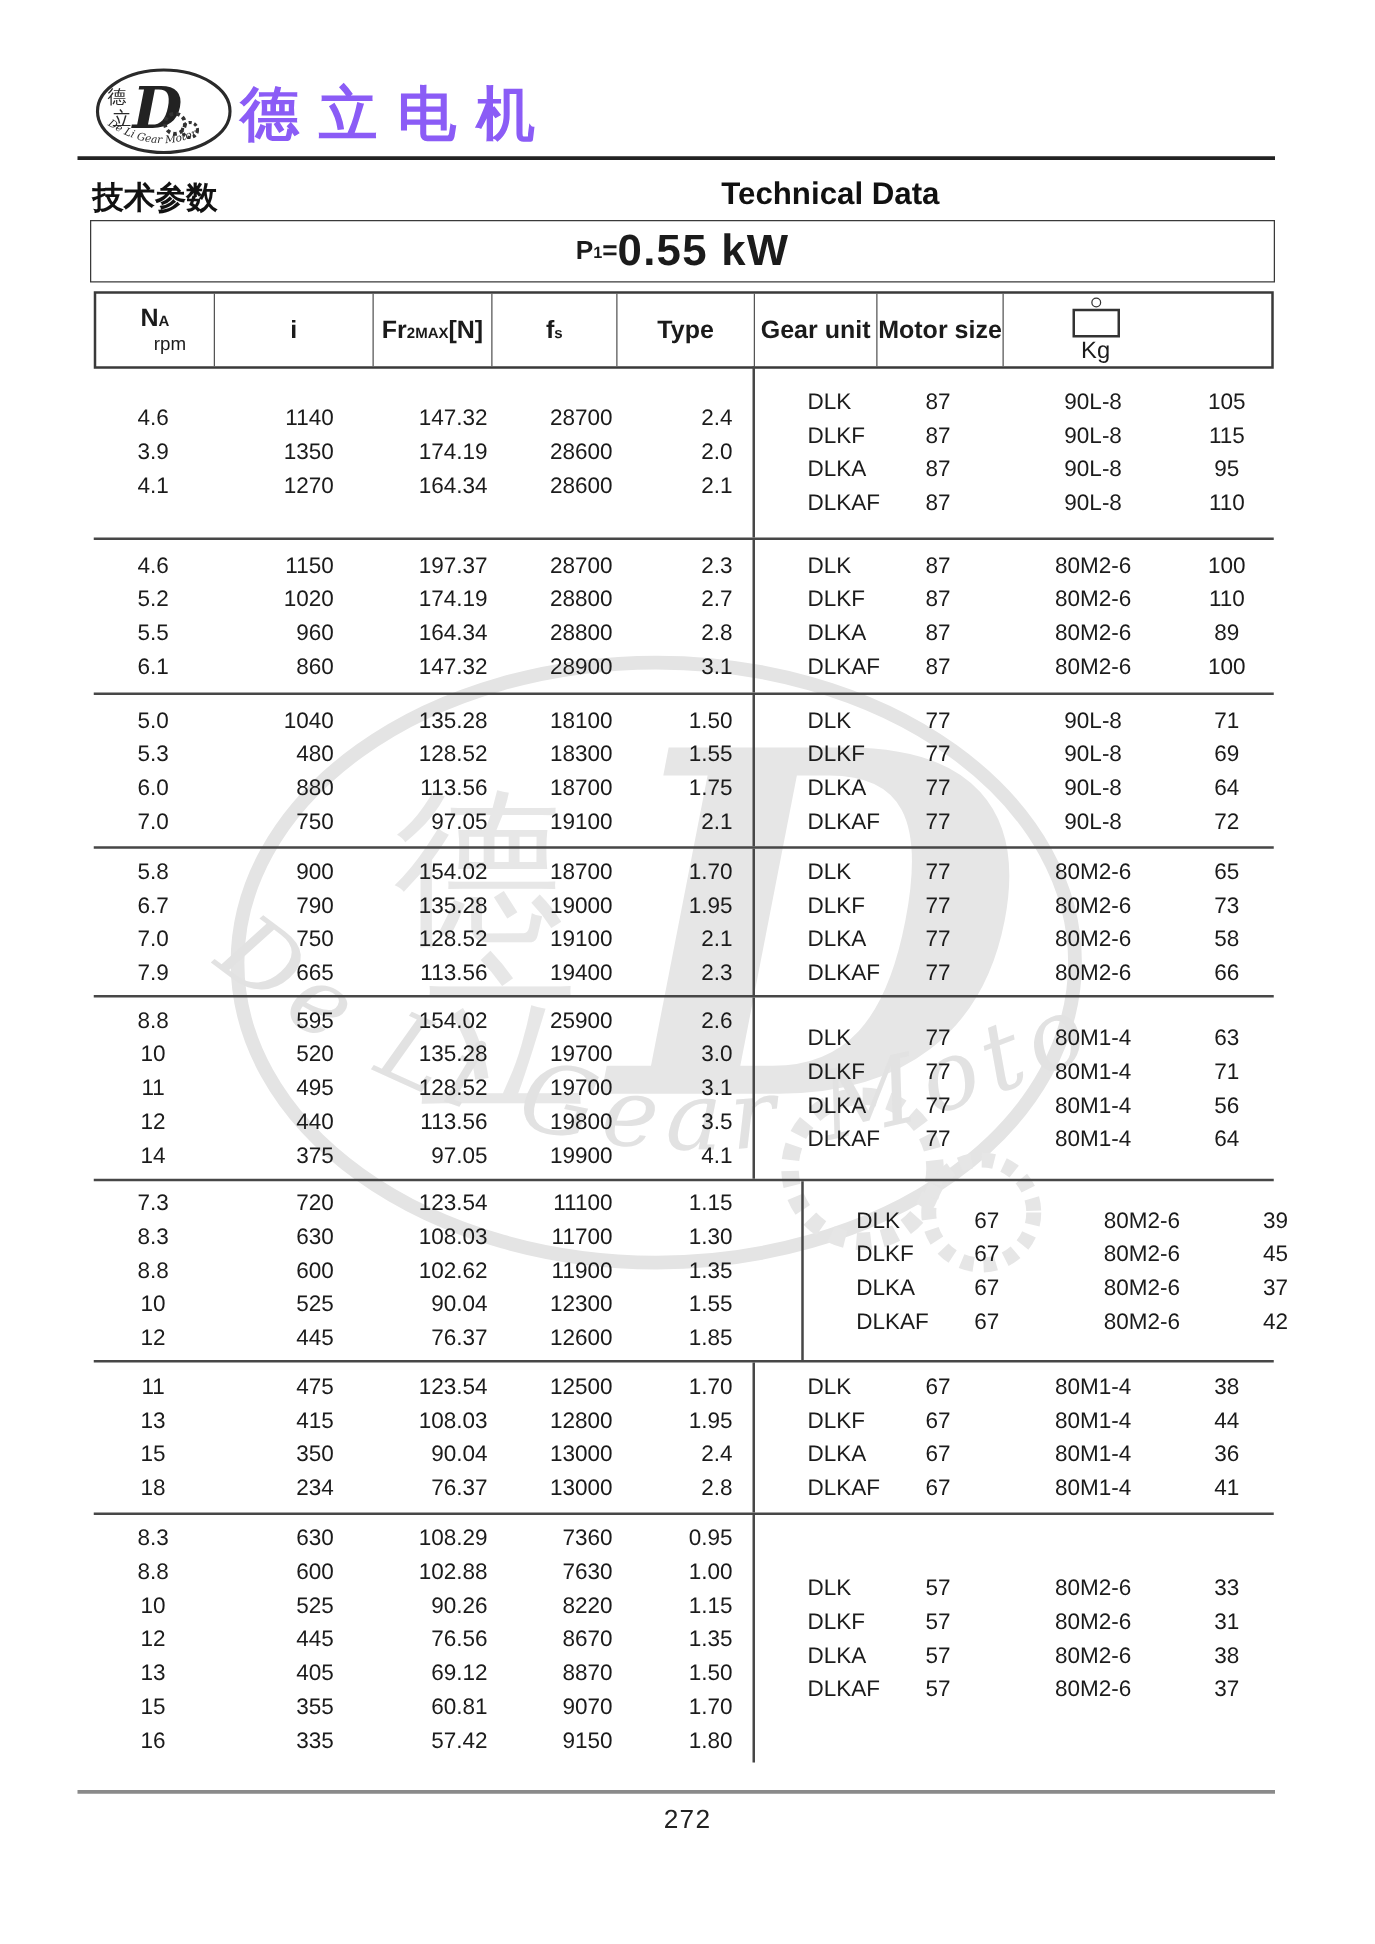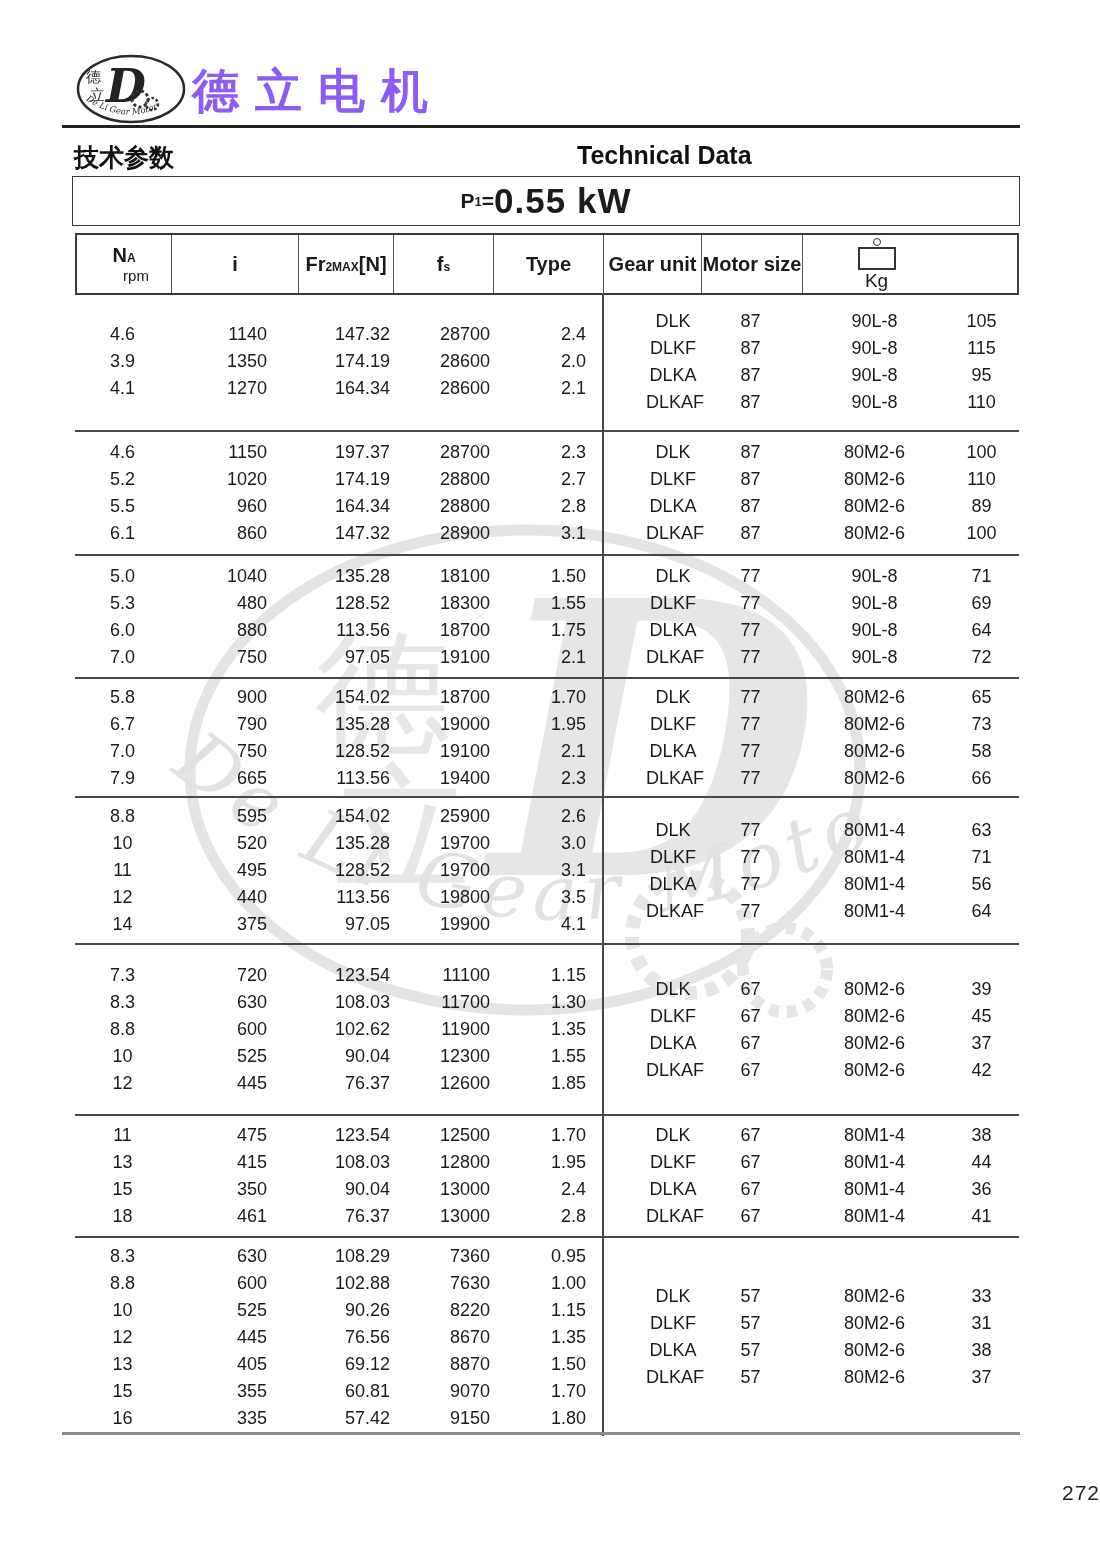--- a/index.html
+++ b/index.html
@@ -61,27 +61,27 @@
   .rgroup{width:414px;border-left:2px solid #474747;box-sizing:border-box;
           display:flex;flex-direction:column;justify-content:center;}
   .lrow{display:grid;grid-template-columns:95px 127px 95px 100px 110px;height:27px;line-height:27px;}
   .rrow{display:grid;grid-template-columns:96px 101px 147px 67px;height:27px;line-height:27px;}
   .cell{font-size:18px;white-space:nowrap;}
   .c-na{text-align:center;}
   .c-m2{text-align:right;padding-right:30px;}
   .c-i{text-align:right;padding-right:2px;}
   .c-fr{text-align:right;padding-right:2px;}
   .c-fs{text-align:right;padding-right:16px;}
-  .c-type{text-align:center;padding-left:42px;}
+  .c-type{text-align:left;padding-left:42px;}
   .c-gear{text-align:center;}
   .c-motor{text-align:center;}
   .c-kg{text-align:center;}
   
   .footer-rule{position:absolute;left:62px;top:1432px;width:958px;height:3px;background:#8a8a8a;}
-  .page-number{position:absolute;left:0;top:1481px;width:1100px;text-align:right;
+  .page-number{position:absolute;left:0;top:1444px;width:1100px;text-align:center;
                font-size:21px;color:#222;letter-spacing:1px;}
 </style>
 </head>
 <body>
 
 <div class="page">
 
   <svg class="watermark" width="800" height="620" viewBox="0 0 800 620">
     <ellipse cx="395" cy="265" rx="335" ry="240" fill="none" stroke="#e4e4e4" stroke-width="11"></ellipse>
     <text x="185" y="235" font-size="135" fill="#e7e7e7" font-family="'DejaVu Serif',serif">德</text>
@@ -438,21 +438,21 @@
               <div class="cell c-kg">56</div>
             </div>
             <div class="rrow">
               <div class="cell c-type">DLKAF</div>
               <div class="cell c-gear">77</div>
               <div class="cell c-motor">80M1-4</div>
               <div class="cell c-kg">64</div>
             </div>
           </div>
         </div>
-        <div class="block" style="height: 171px;">
+        <div class="block" style="height: 145px; gap: 39px;">
           <div class="lgroup">
             <div class="lrow">
               <div class="cell c-na">7.3</div>
               <div class="cell c-m2">720</div>
               <div class="cell c-i">123.54</div>
               <div class="cell c-fr">11100</div>
               <div class="cell c-fs">1.15</div>
             </div>
             <div class="lrow">
               <div class="cell c-na">8.3</div>
@@ -528,21 +528,21 @@
             </div>
             <div class="lrow">
               <div class="cell c-na">15</div>
               <div class="cell c-m2">350</div>
               <div class="cell c-i">90.04</div>
               <div class="cell c-fr">13000</div>
               <div class="cell c-fs">2.4</div>
             </div>
             <div class="lrow">
               <div class="cell c-na">18</div>
-              <div class="cell c-m2">461</div>
+              <div class="cell c-m2">234</div>
               <div class="cell c-i">76.37</div>
               <div class="cell c-fr">13000</div>
               <div class="cell c-fs">2.8</div>
             </div>
           </div>
           <div class="rgroup">
             <div class="rrow">
               <div class="cell c-type">DLK</div>
               <div class="cell c-gear">67</div>
               <div class="cell c-motor">80M1-4</div>

